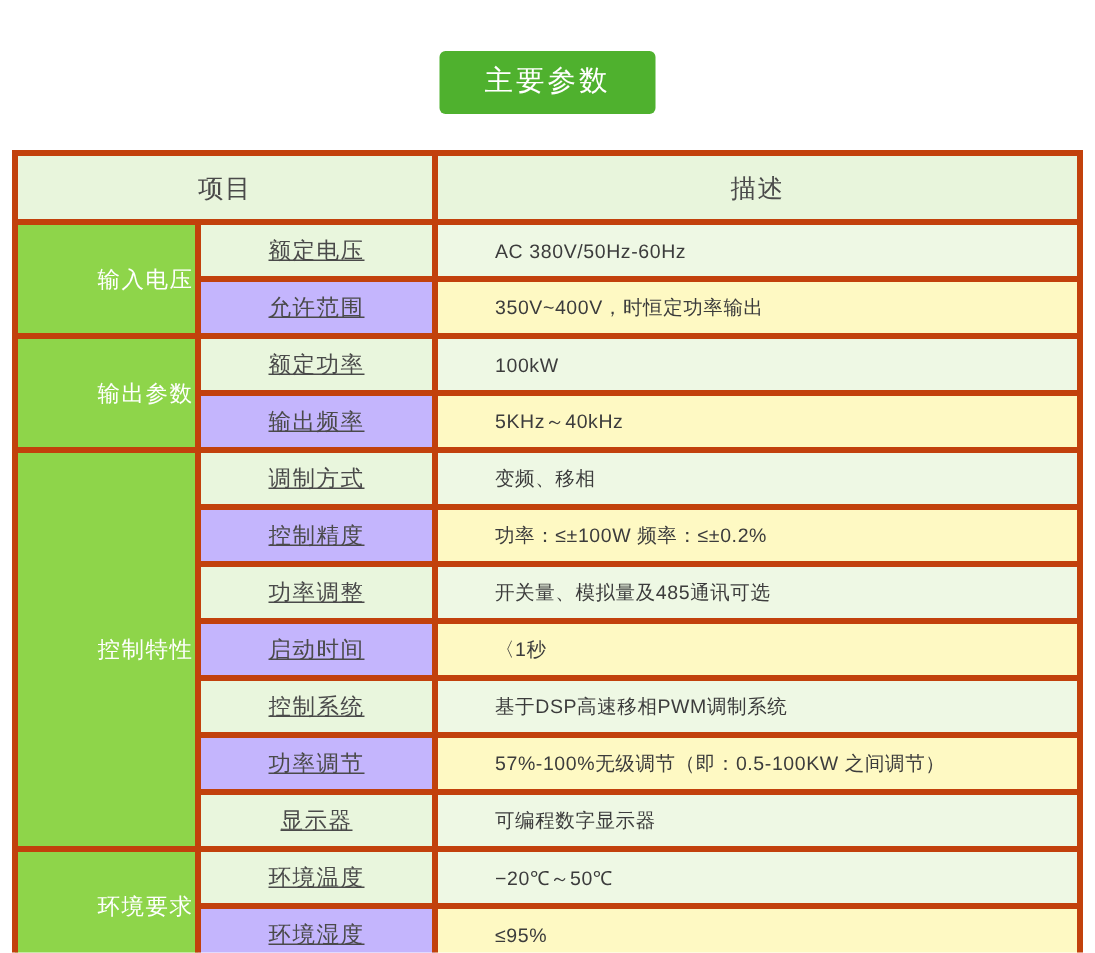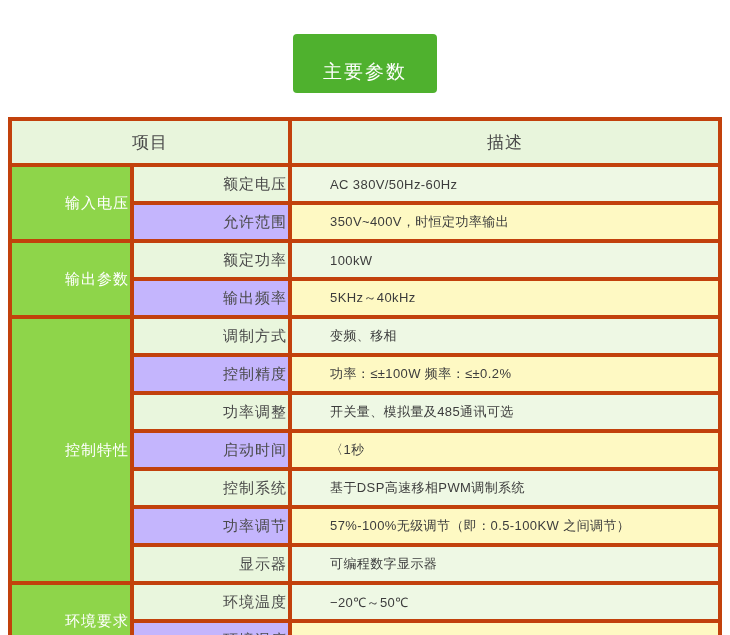--- a/index.html
+++ b/index.html
@@ -24,21 +24,21 @@
     width: 100%;
     display: flex;
     justify-content: center;
     padding-top: 34px;
   }
   .title-badge {
     background: #4fb12e;
     color: #ffffff;
     font-size: 19px;
     letter-spacing: 2px;
-    padding: 28px 30px 12px 30px;
+    padding: 11px 30px 12px 30px;
     border-radius: 4px;
     line-height: 1;
     font-weight: normal;
   }
 
   
   .table {
     margin: 24px 8px 0 8px;
     width: 714px;
     border-collapse: collapse;
@@ -65,26 +65,27 @@
     color: #ffffff;
     text-align: right;
     font-size: 15px;
     letter-spacing: 1px;
     width: 122px;
   }
 
   
   .param {
     background: #e9f6dd;
-    text-align: right;
+    text-align: center;
     font-size: 15px;
     color: #4a4a4a;
     letter-spacing: 1px;
     width: 158px;
     height: 38px;
+    text-decoration: underline;
   }
   .param.lite { background: #c4b5fd; }
 
   
   .value {
     background: #eef8e4;
     font-size: 13px;
     color: #3c3c3c;
     padding-left: 38px;
     height: 38px;

